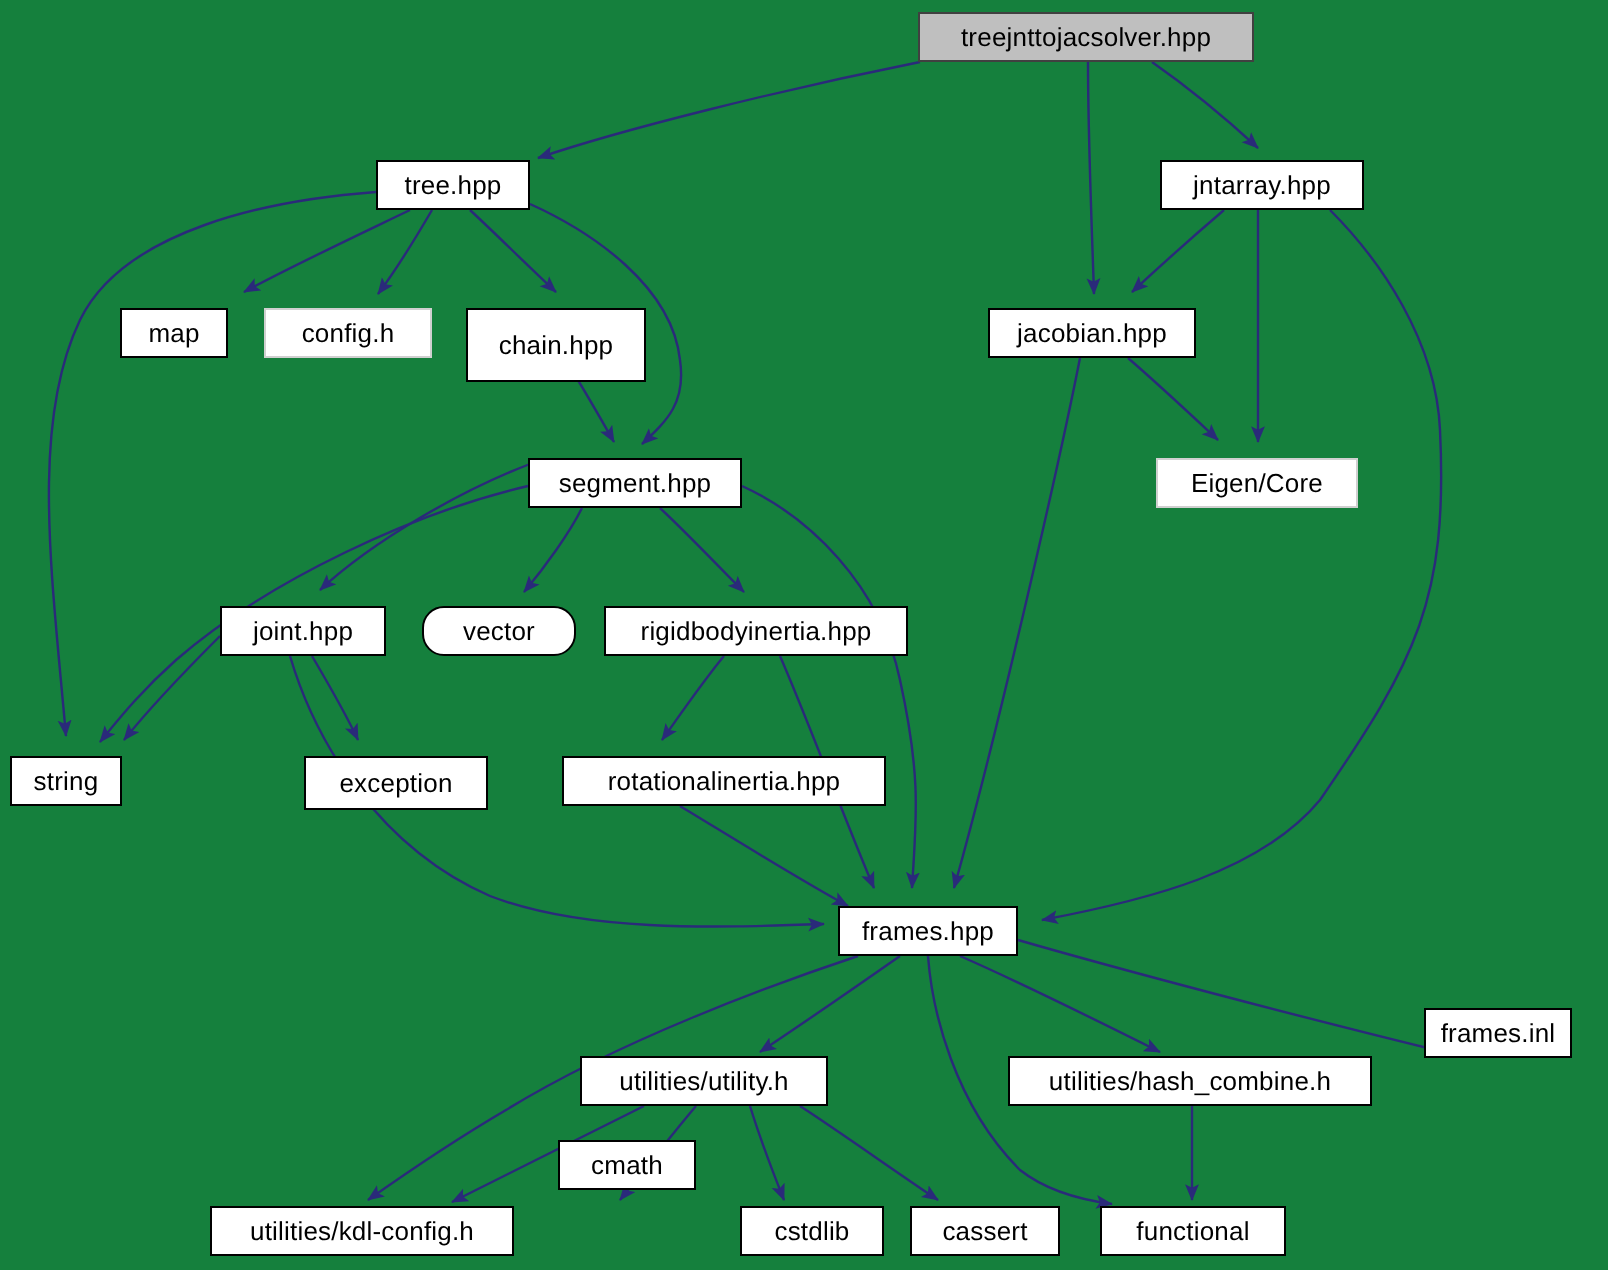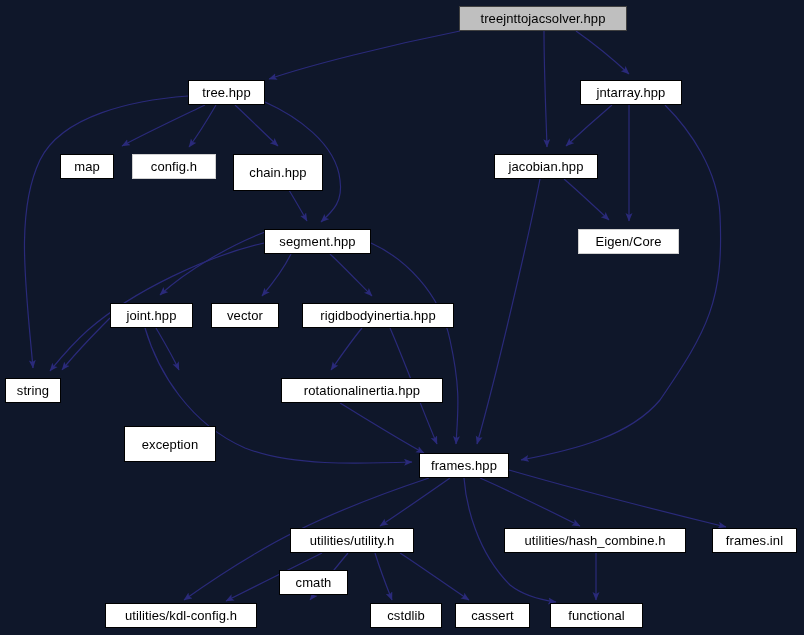--- a/index.html
+++ b/index.html
@@ -10,21 +10,21 @@
   body {
     width: 804px;
     height: 635px;
     font-family: "Liberation Sans", sans-serif;
     overflow: hidden;
   }
   #graph-root {
     position: relative;
     width: 804px;
     height: 635px;
-    background: #0f172a;
+    background: #15803d;
   }
   svg#edge-layer {
     position: absolute;
     left: 0;
     top: 0;
     width: 804px;
     height: 635px;
   }
   .node {
     position: absolute;
@@ -126,45 +126,45 @@
       </div>
       <div class="node faint" style="left: 578px; top: 229px; width: 101px; height: 25px;">
         <span class="node-label">Eigen/Core</span>
       </div>
       <div class="node" style="left: 264px; top: 229px; width: 107px; height: 25px;">
         <span class="node-label">segment.hpp</span>
       </div>
       <div class="node" style="left: 110px; top: 303px; width: 83px; height: 25px;">
         <span class="node-label">joint.hpp</span>
       </div>
-      <div class="node" style="left: 211px; top: 303px; width: 68px; height: 25px;">
+      <div class="node" style="left: 211px; top: 303px; width: 77px; height: 25px; border-radius: 11px;">
         <span class="node-label">vector</span>
       </div>
       <div class="node" style="left: 302px; top: 303px; width: 152px; height: 25px;">
         <span class="node-label">rigidbodyinertia.hpp</span>
       </div>
       <div class="node" style="left: 5px; top: 378px; width: 56px; height: 25px;">
         <span class="node-label">string</span>
       </div>
-      <div class="node" style="left: 124px; top: 378px; width: 92px; height: 36px; margin-top: 48px;">
+      <div class="node" style="left: 152px; top: 378px; width: 92px; height: 27px;">
         <span class="node-label">exception</span>
       </div>
       <div class="node" style="left: 249px; top: 378px; width: 162px; height: 25px; margin-left: 32px;">
         <span class="node-label">rotationalinertia.hpp</span>
       </div>
       <div class="node" style="left: 419px; top: 453px; width: 90px; height: 25px;">
         <span class="node-label">frames.hpp</span>
       </div>
       <div class="node" style="left: 290px; top: 528px; width: 124px; height: 25px;">
         <span class="node-label">utilities/utility.h</span>
       </div>
       <div class="node" style="left: 504px; top: 528px; width: 182px; height: 25px;">
         <span class="node-label">utilities/hash_combine.h</span>
       </div>
-      <div class="node" style="left: 712px; top: 528px; width: 85px; height: 25px;">
+      <div class="node" style="left: 712px; top: 504px; width: 74px; height: 25px;">
         <span class="node-label">frames.inl</span>
       </div>
       <div class="node" style="left: 105px; top: 603px; width: 152px; height: 25px;">
         <span class="node-label">utilities/kdl-config.h</span>
       </div>
       <div class="node" style="left: 279px; top: 570px; width: 69px; height: 25px;">
         <span class="node-label">cmath</span>
       </div>
       <div class="node" style="left: 370px; top: 603px; width: 72px; height: 25px;">
         <span class="node-label">cstdlib</span>

